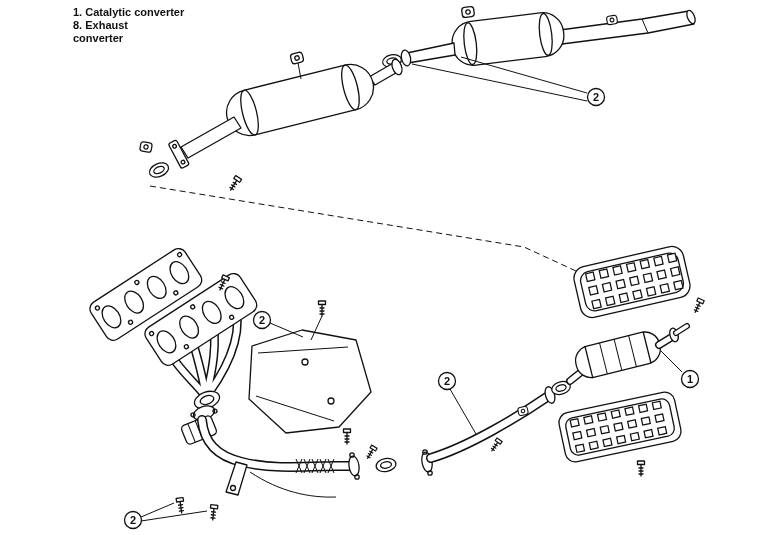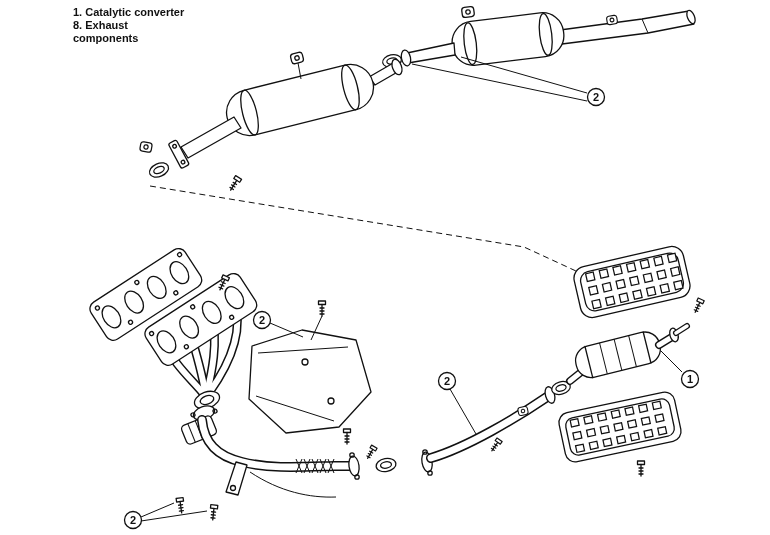--- a/index.html
+++ b/index.html
@@ -27,21 +27,21 @@
   .callout text{font:bold 11px "Liberation Sans",sans-serif;fill:#111;text-anchor:middle;}
 </style>
 </head>
 <body>
 
 <div id="canvas">
 
   <div id="legend">
     <div>1. Catalytic converter</div>
     <div>8. Exhaust</div>
-    <div>components</div>
+    <div>converter</div>
   </div>
 
   <svg width="770" height="535" viewBox="0 0 770 535">
     <defs>
       <g id="bolt">
         <path class="fw" d="M-3.5,-3 L3.5,-3 L3.5,0.5 L-3.5,0.5 Z"></path>
         <line class="ln" x1="0" y1="0.5" x2="0" y2="12"></line>
         <line class="ln" x1="-2" y1="4" x2="2" y2="4"></line>
         <line class="ln" x1="-2" y1="7" x2="2" y2="7"></line>
         <line class="ln" x1="-2" y1="10" x2="2" y2="10"></line>

